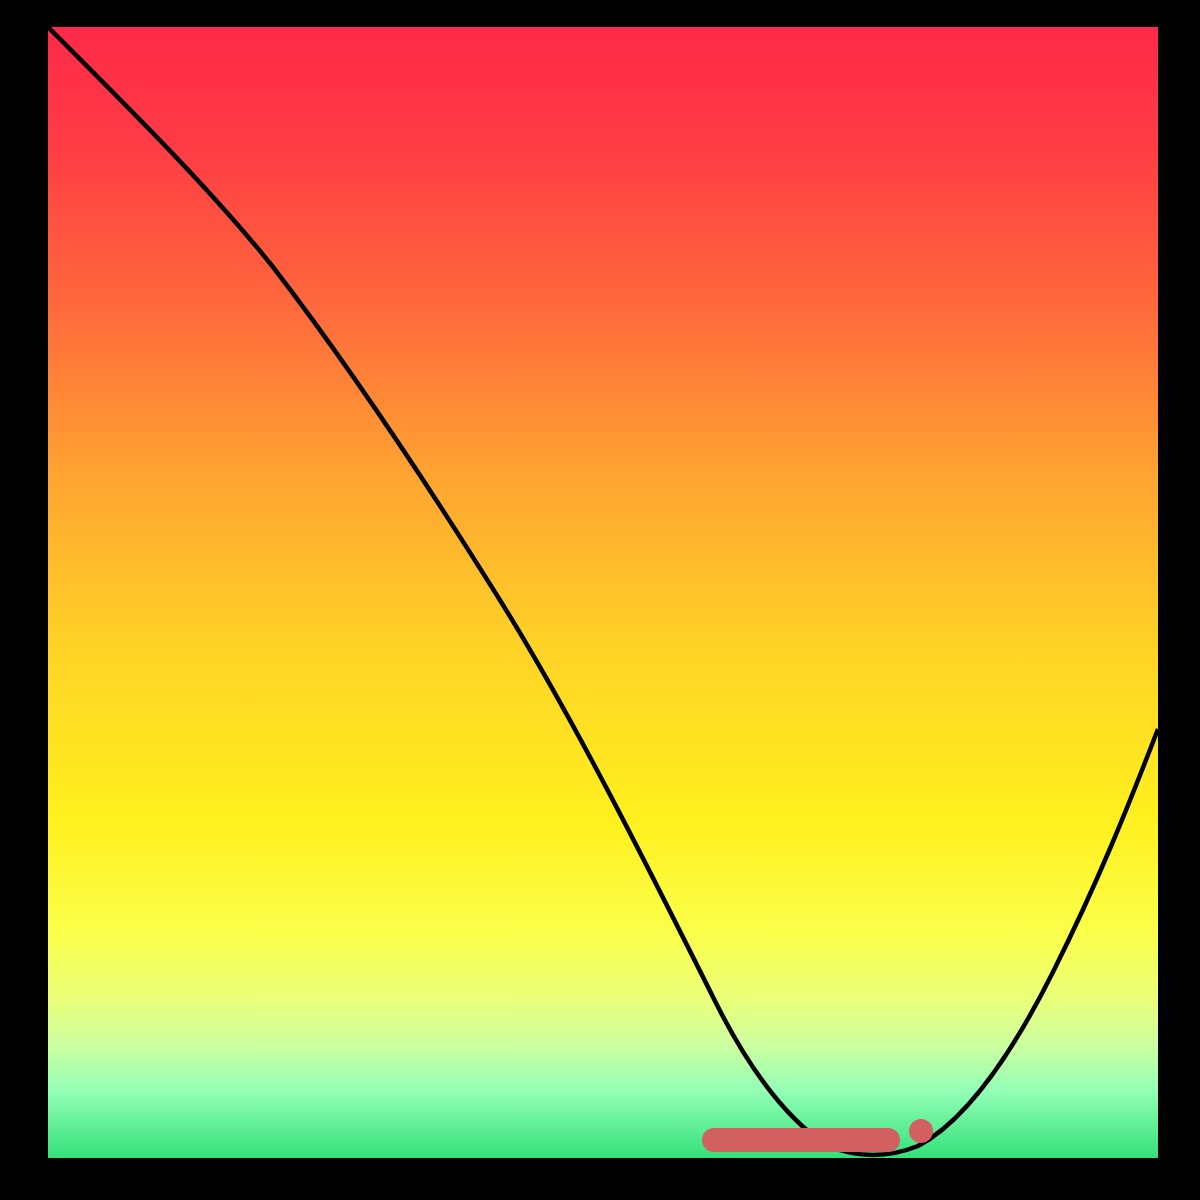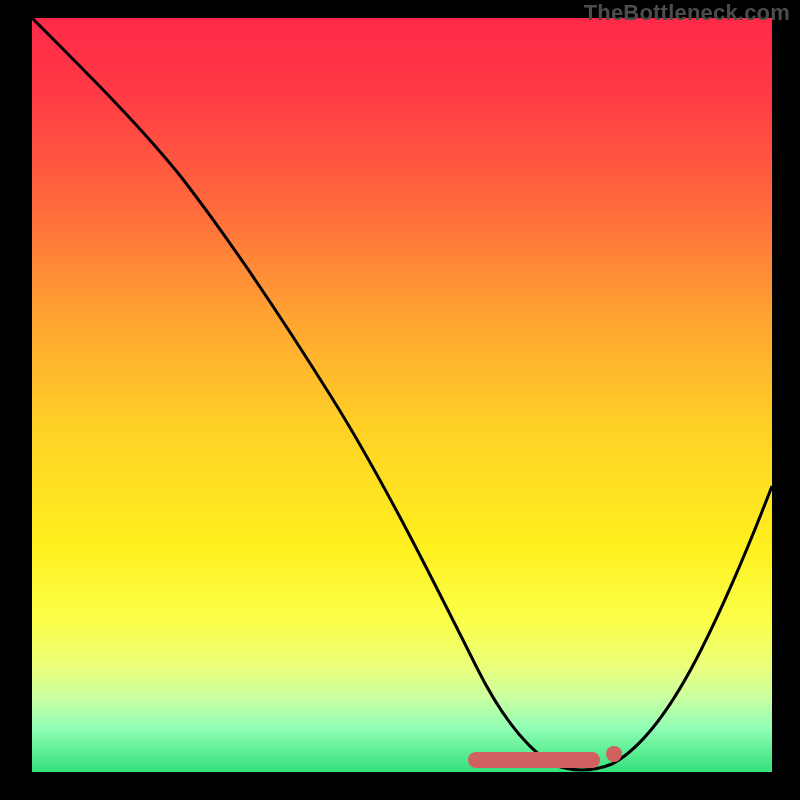--- a/index.html
+++ b/index.html
@@ -37,14 +37,13 @@
                C 540 754, 560 754, 580 746
                C 610 730, 640 690, 670 630
                C 700 570, 720 520, 740 468" fill="none" stroke="#000" stroke-width="3"></path>
     </svg>
 
     <div class="seg" style="left:436px;top:734px;width:132px"></div>
 
     <div class="mark" style="left:574px;top:728px;width:16px;height:16px"></div>
 
   </div>
-  <div class="attrib">TheBottleneck.com</div>
 </div>
 
 </body></html>

